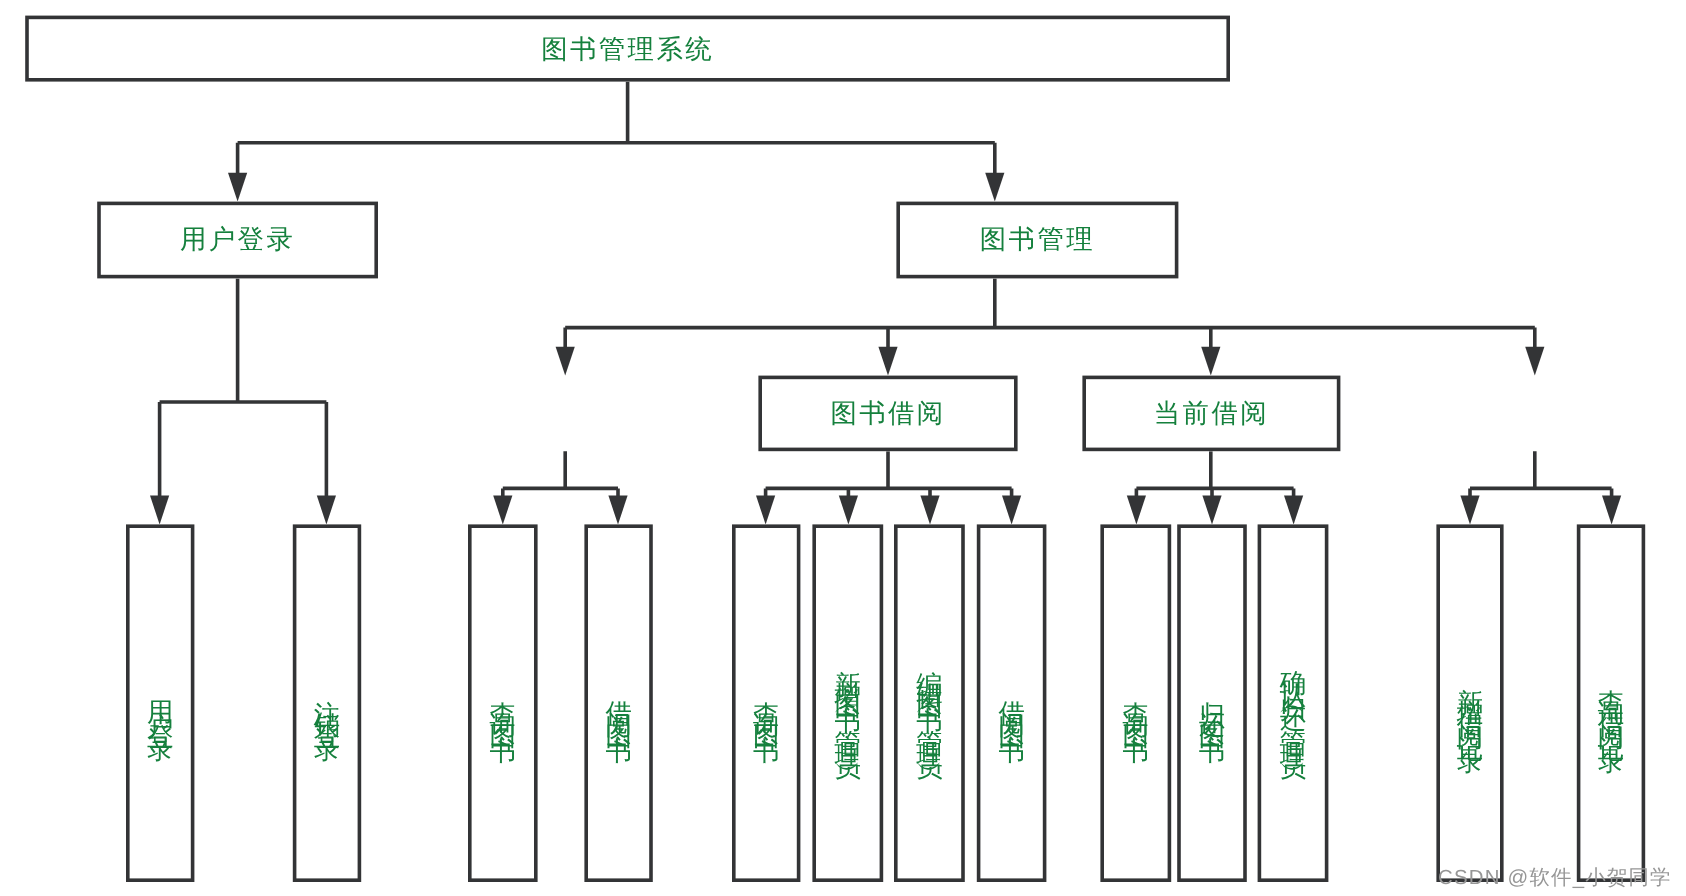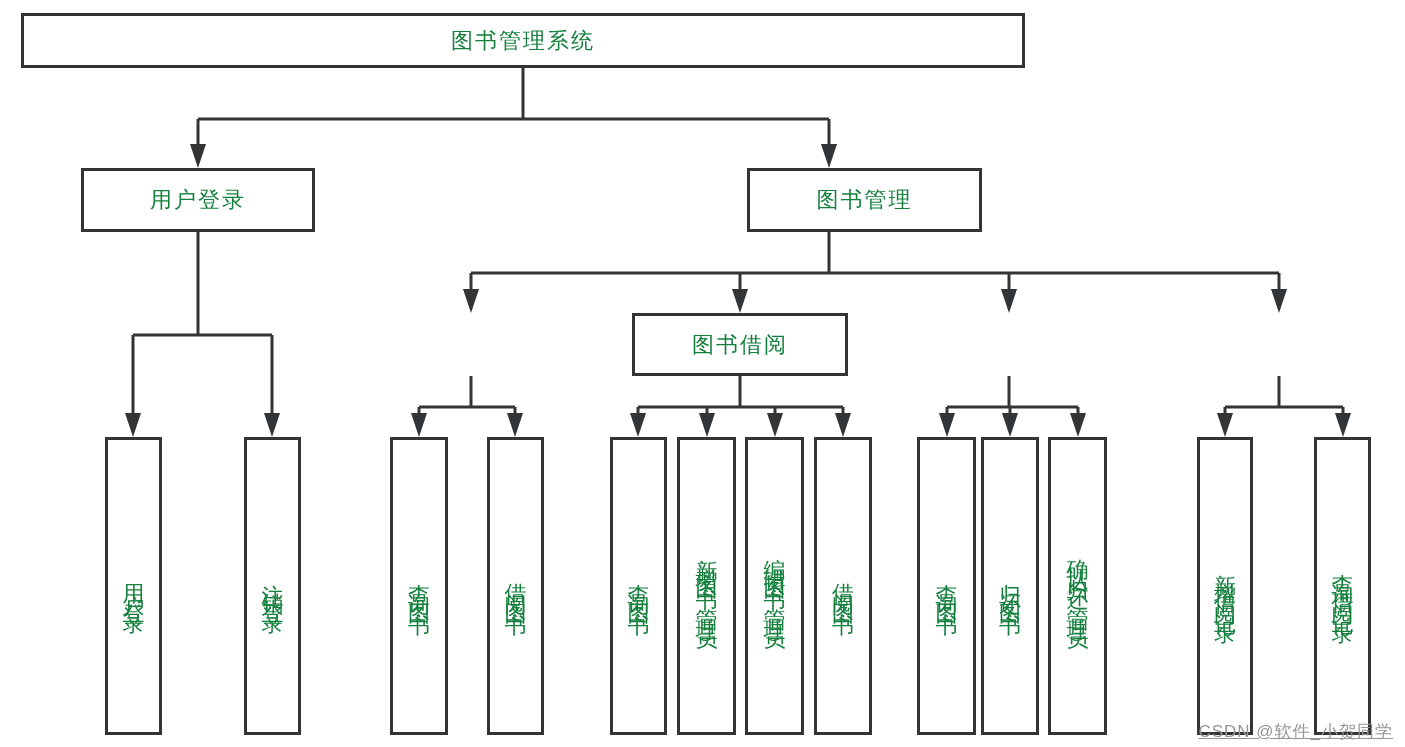--- a/index.html
+++ b/index.html
@@ -37,21 +37,20 @@
   }
   .watermark{
     position:absolute;
     top:720px;
     right:12px;
     font-size:17px;
     color:#969696;
     letter-spacing:1px;
     white-space:nowrap;
     z-index:5;
-    text-decoration:underline;
   }
 </style>
 </head>
 <body>
 
 <div class="canvas">
 
   <svg class="connectors" width="1405" height="747" viewBox="0 0 1405 747" xmlns="http://www.w3.org/2000/svg">
     <g stroke="#333436" stroke-width="3" fill="none">
       <path d="M523 68 V119 M198 119 H829 M198 119 V147 M829 119 V147"></path>
@@ -92,20 +91,23 @@
   <div class="box" style="left:81px;top:168px;width:234px;height:64px">
     <span class="hlabel">用户登录</span>
   </div>
   <div class="box" style="left:747px;top:168px;width:235px;height:64px">
     <span class="hlabel">图书管理</span>
   </div>
 
   <div class="box" style="left:632px;top:313px;width:216px;height:63px">
     <span class="hlabel">图书借阅</span>
   </div>
+  <div class="box" style="left:902px;top:313px;width:215px;height:63px">
+    <span class="hlabel">当前借阅</span>
+  </div>
 
   <div class="box leaf" style="left:105px;top:437px;width:57px;height:298px">
     <span class="vlabel">用户登录</span>
   </div>
   <div class="box leaf" style="left:244px;top:437px;width:57px;height:298px">
     <span class="vlabel">注销登录</span>
   </div>
   <div class="box leaf" style="left:390px;top:437px;width:58px;height:298px">
     <span class="vlabel">查询图书</span>
   </div>

